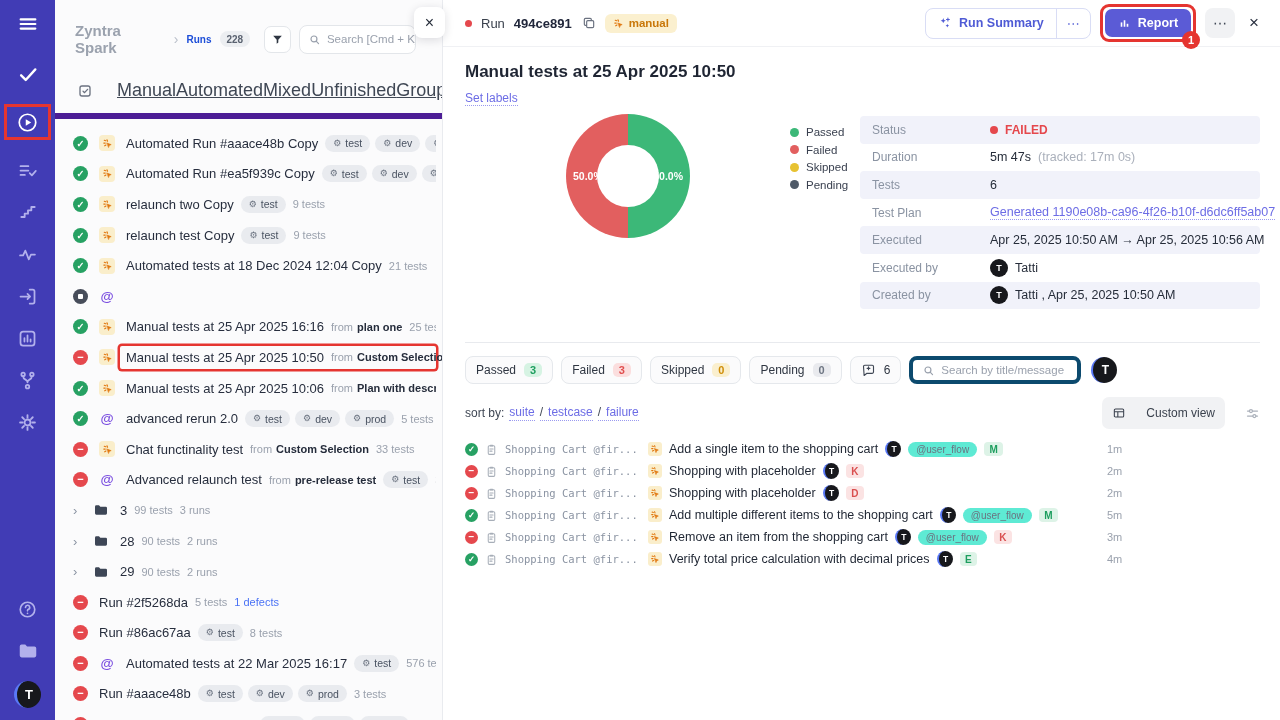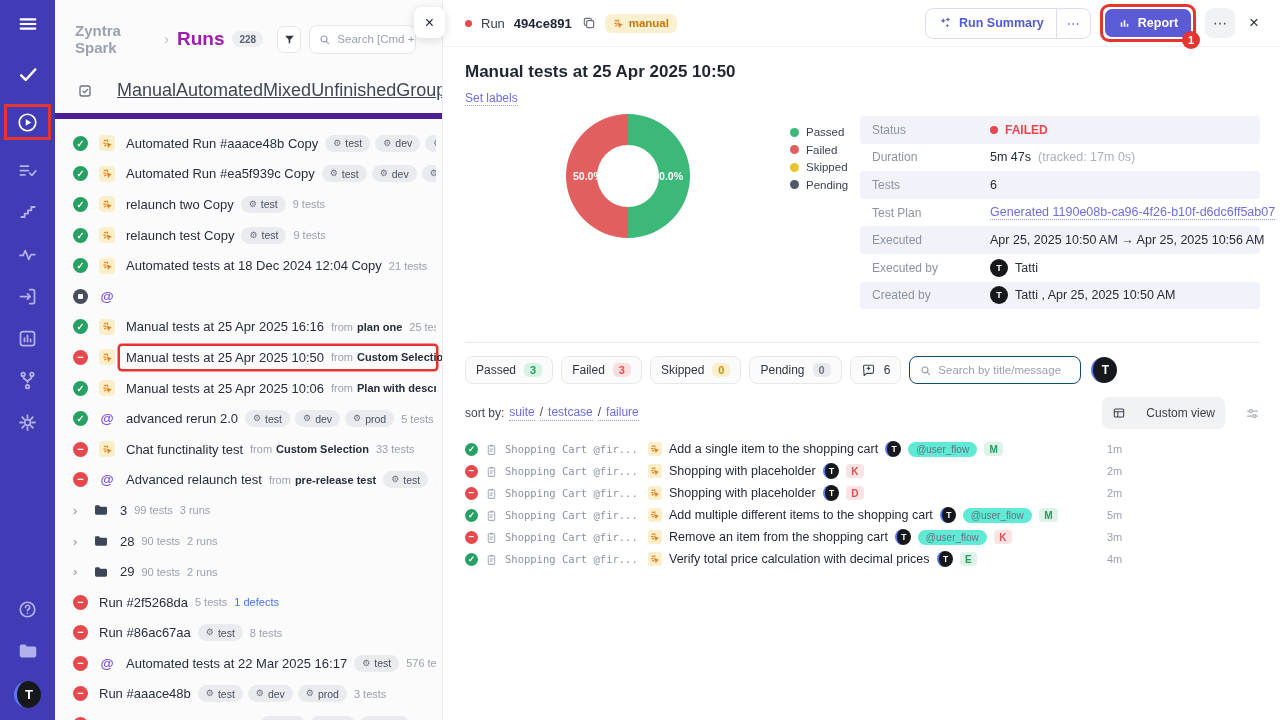--- a/index.html
+++ b/index.html
@@ -16,21 +16,21 @@
   .sb-first { margin-bottom:26px; }
   .sb-active-box { width:47px; height:36px; border:3px solid #e53530; display:flex; align-items:center; justify-content:center; flex:none; }
   .sb-spacer { flex:1; }
   .avatar { background:#17181c; color:#fff; border-radius:50%; display:flex; align-items:center; justify-content:center; font-weight:700; }
   .sb-avatar { width:27px; height:27px; font-size:13px; border-left:3px solid #5a79f7; }
   
   .left-panel { width:388px; flex:none; background:#fbfbfc; border-right:1px solid #e9ebef; overflow:hidden; }
   .lp-header { display:flex; align-items:center; gap:8px; padding:12px 26px 8px 20px;margin-top:10px; }
   .bc-project { font-size:15px; font-weight:700; color:#9ba2ae; }
   .bc-sep { color:#b9bfc9; font-size:14px; }
-  .bc-page { font-size:19px; font-weight:700; color:#a21caf; }
+  .bc-page { font-size:10px; font-weight:700; color:#1d4ed8; }
   .bc-count { background:#eceef1; color:#5a6270; font-size:10px; font-weight:700; border-radius:9px; padding:2.5px 7px; }
   .filter-btn { width:27px; height:27px; background:#fff; border:1px solid #e3e6ea; border-radius:7px; display:flex; align-items:center; justify-content:center; margin-left:6px; cursor:pointer; }
   .lp-search { display:flex; align-items:center; gap:6px; width:118px; height:29px; background:#fff; border:1px solid #e3e6ea; border-radius:8px; padding:0 8px; color:#9aa1ad; font-size:11.5px; white-space:nowrap; overflow:hidden; cursor:text; }
   .close-card { position:absolute; left:414px; top:7px; width:31px; height:31px; background:#fff; border-radius:8px; box-shadow:0 2px 10px rgba(20,24,40,.14); display:flex; align-items:center; justify-content:center; font-size:16px; color:#262d3a; z-index:6; cursor:pointer; }
   .lp-tabs { display:flex; align-items:center; gap:24px; padding:16px 20px 12px 22px; font-size:18px; color:#3f4754; border-bottom:6px solid #4c1d95;text-decoration:underline; }
   .lp-tab { cursor:pointer; white-space:nowrap; }
   .run-list { padding:9px 6px 0 18px; }
   .run-row { display:flex; align-items:center; height:30.6px; gap:11px; font-size:13px; position:relative; }
   .row-main { display:flex; align-items:center; gap:7px; flex:1; min-width:0; overflow:hidden; white-space:nowrap; }
   .run-row.selected .row-main { box-shadow:0 0 0 2.5px #e53530; border-radius:2px; padding:4px 4px 4px 6px; margin-left:-6px; overflow:visible; }
@@ -98,21 +98,21 @@
   
   .sec-tabs { display:flex; gap:26px; margin-top:16px; border-bottom:1px solid #e8eaee; font-size:13px; color:#3f4754; }
   .sec-tab { padding-bottom:9px; cursor:pointer; }
   .sec-tab.active { color:#5b5bd6; border-bottom:2px solid #5b5bd6; margin-bottom:-1px; font-weight:700; }
   
   .filters { display:flex; align-items:center; gap:8px; margin-top:13px; }
   .fpill { display:flex; align-items:center; gap:8px; height:28px; padding:0 10px; background:#fbfbfc; border:1px solid #e5e8ec; border-radius:8px; font-size:12px; color:#2f3642; cursor:pointer; }
   .fcount { border-radius:5px; padding:1px 6px; font-size:11px; font-weight:700; }
   .fcount.green { background:#d6f3e3; color:#1e9e5f; } .fcount.red { background:#fbdede; color:#e04f4f; }
   .fcount.yellow { background:#faefce; color:#cf8d07; } .fcount.gray { background:#e9eaee; color:#6e7683; }
-  .f-search { display:flex; align-items:center; gap:6px; width:172px; height:28px; background:#fff; border:1px solid #0c4a6e; border-radius:8px; padding:0 9px; color:#9aa1ad; font-size:11.5px; white-space:nowrap; overflow:hidden; cursor:text; }
+  .f-search { display:flex; align-items:center; gap:6px; width:172px; height:28px; background:#fff; border:4px solid #0c4a6e; border-radius:8px; padding:0 9px; color:#9aa1ad; font-size:11.5px; white-space:nowrap; overflow:hidden; cursor:text; }
   .f-avatar { width:26px; height:26px; font-size:12px; margin-left:2px; border-left:2px solid #5a79f7; }
   
   .sort-row { display:flex; align-items:center; margin-top:13px; font-size:12px; color:#3f4754; }
   .sort-links { display:flex; gap:5px; margin-left:5px; }
   .sort-link { color:#6c6ce5; border-bottom:1px dotted #9a9af0; cursor:pointer; }
   .sort-link + .sort-link::before { content:"/"; color:#3f4754; margin-right:5px; border-bottom:1px solid #fff; display:inline-block; }
   .cview { margin-left:auto; display:flex; align-items:center; gap:20px; height:25px; padding:16px 10px; background:#f1f2f4; border-radius:7px; font-size:12px; color:#3a414d; cursor:pointer; }
   .sliders { margin-left:20px; display:flex; cursor:pointer; }
   
   .tests { margin-top:9px; }

